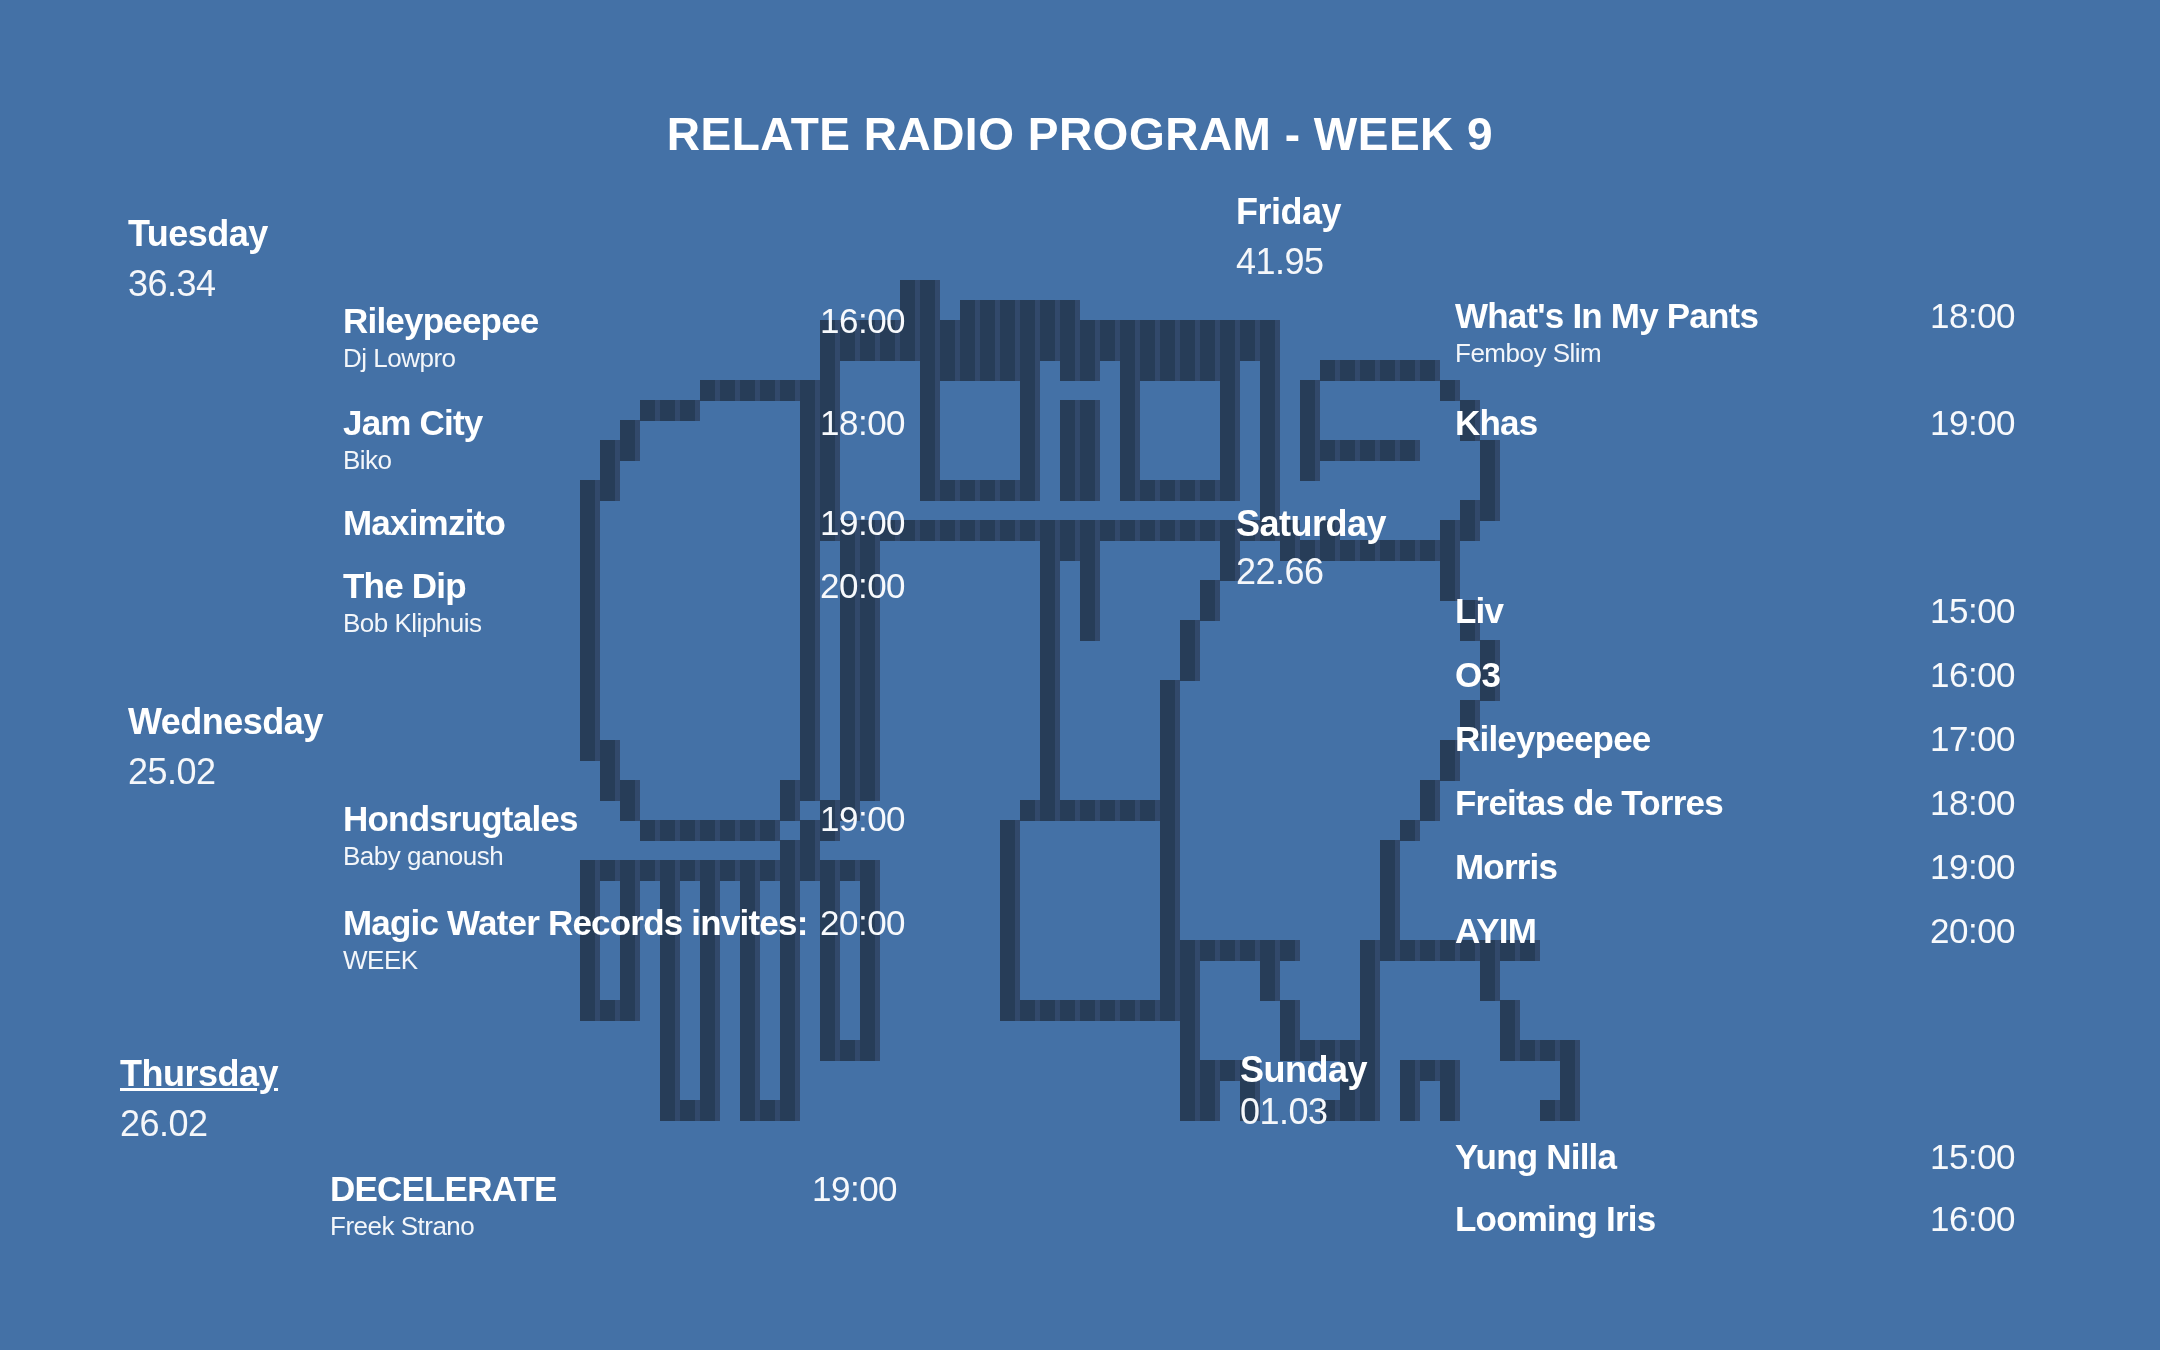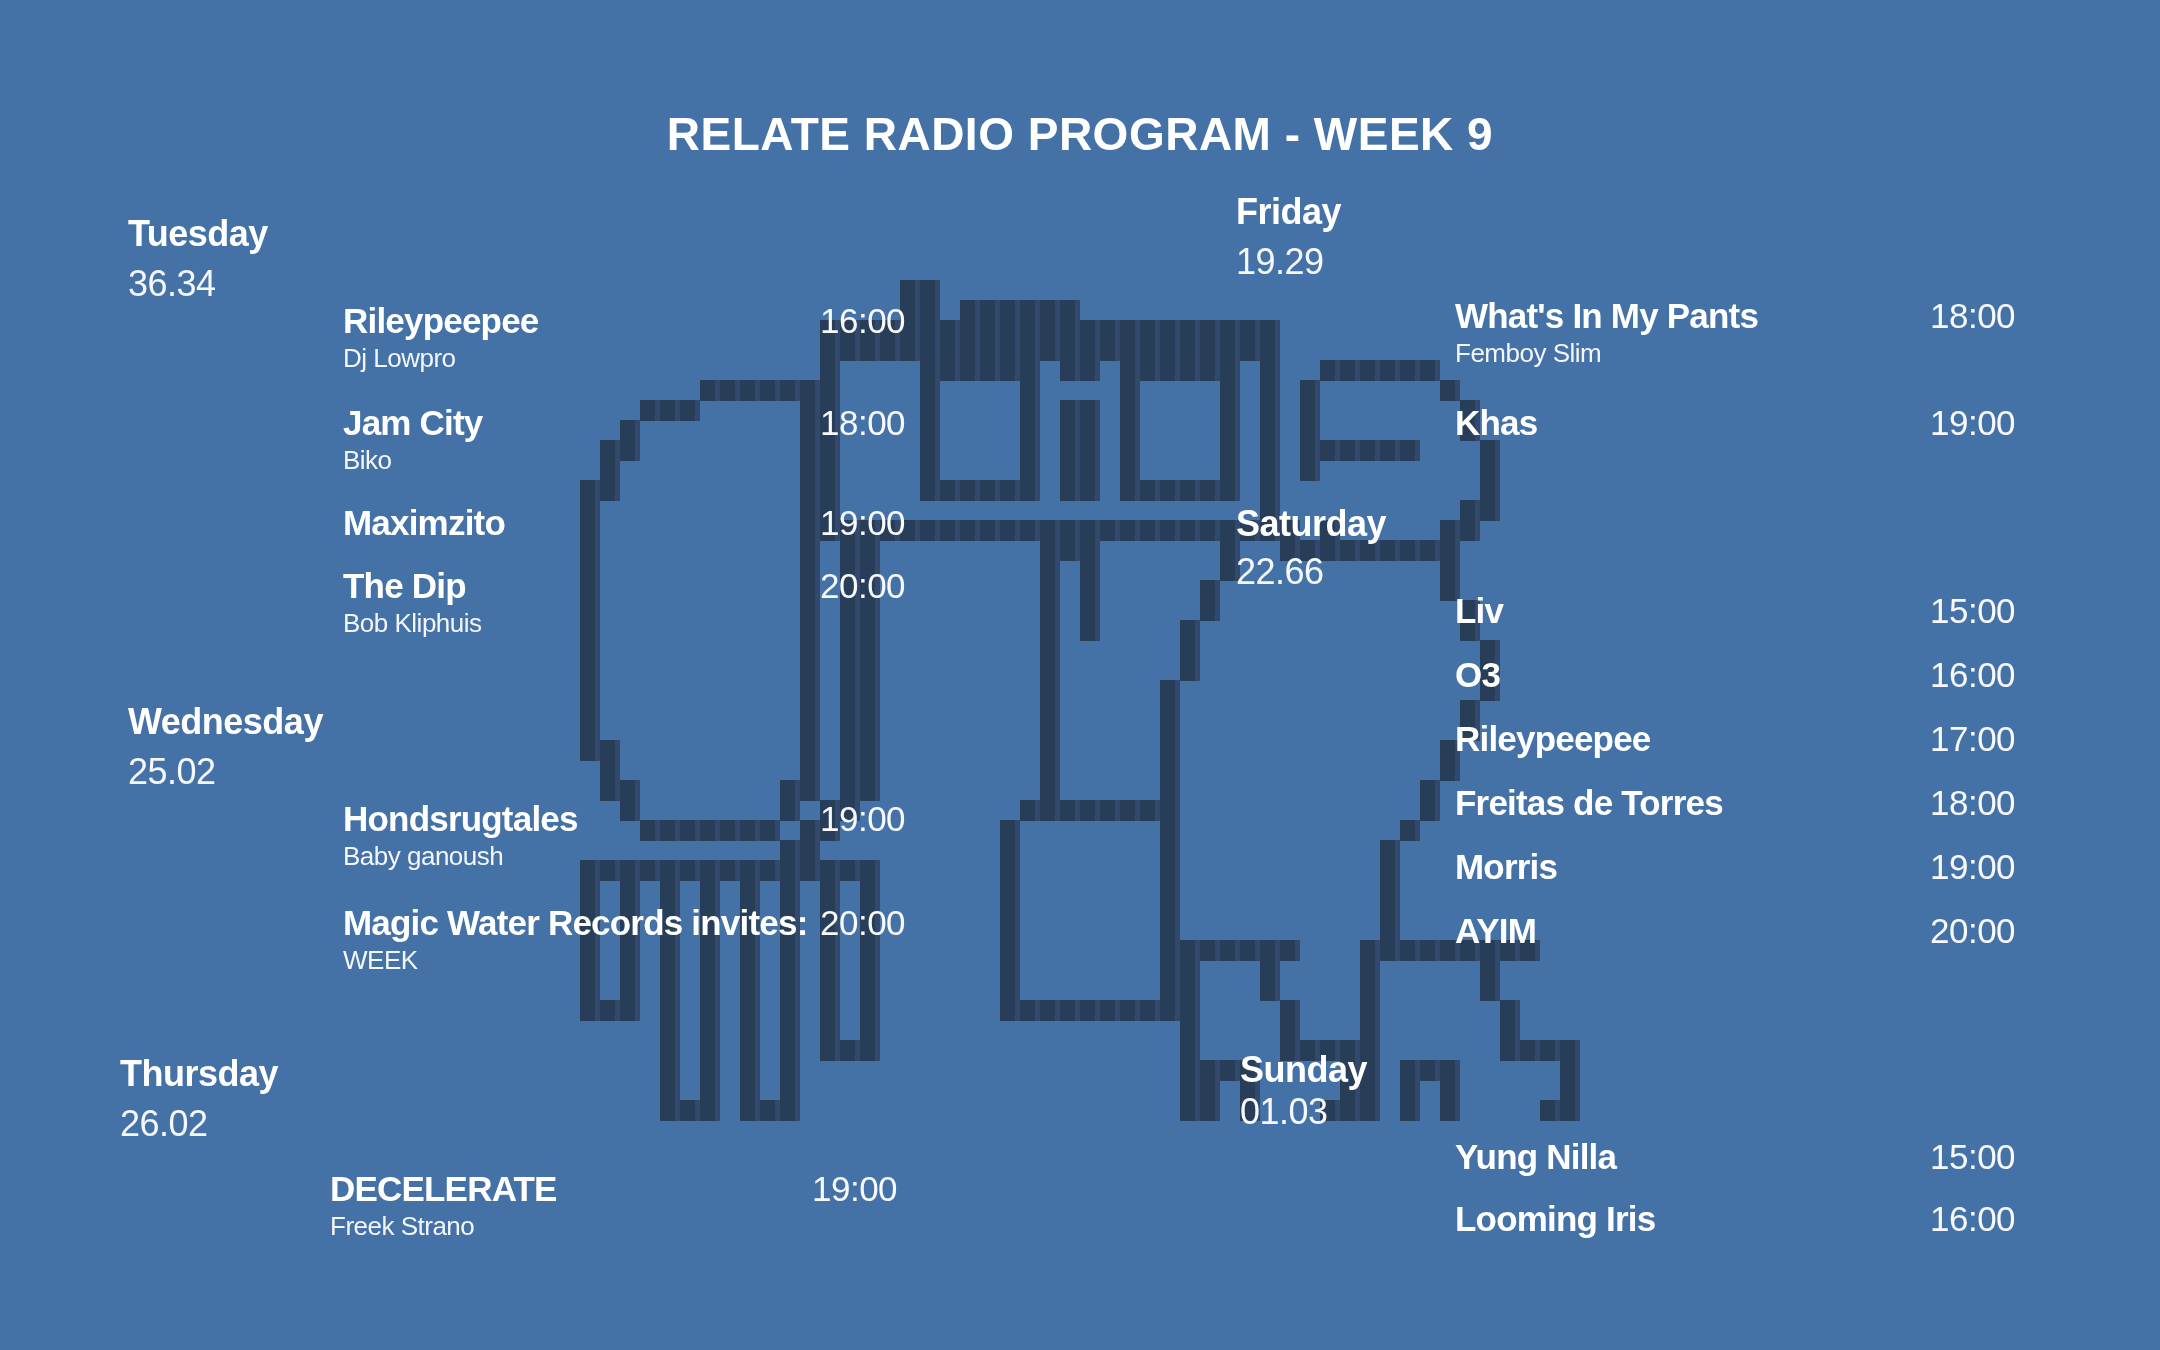--- a/index.html
+++ b/index.html
@@ -399,29 +399,29 @@
       <div class="abs day-label" style="left: 128px; top: 702px;">Wednesday</div>
       <div class="abs day-date" style="left: 128px; top: 752px;">25.02</div>
       <div class="abs show-name" style="left: 343px; top: 800px;">Hondsrugtales</div>
       <div class="abs show-artist" style="left: 343px; top: 842px;">Baby ganoush</div>
       <div class="abs show-time" style="left: 820px; top: 800px;">19:00</div>
       <div class="abs show-name" style="left: 343px; top: 904px;">Magic Water Records invites:</div>
       <div class="abs show-artist" style="left: 343px; top: 946px;">WEEK</div>
       <div class="abs show-time" style="left: 820px; top: 904px;">20:00</div>
     </section>
     <section>
-      <div class="abs day-label" style="left: 120px; top: 1054px;">Thursday</div>
+      <div class="abs day-label" style="left: 120px; top: 1054px; text-decoration: underline;">Thursday</div>
       <div class="abs day-date" style="left: 120px; top: 1104px;">26.02</div>
       <div class="abs show-name" style="left: 330px; top: 1170px;">DECELERATE</div>
       <div class="abs show-artist" style="left: 330px; top: 1212px;">Freek Strano</div>
       <div class="abs show-time" style="left: 812px; top: 1170px;">19:00</div>
     </section>
     <section>
       <div class="abs day-label" style="left: 1236px; top: 192px;">Friday</div>
-      <div class="abs day-date" style="left: 1236px; top: 242px;">19.29</div>
+      <div class="abs day-date" style="left: 1236px; top: 242px;">41.95</div>
       <div class="abs show-name" style="left: 1455px; top: 297px;">What's In My Pants</div>
       <div class="abs show-artist" style="left: 1455px; top: 339px;">Femboy Slim</div>
       <div class="abs show-time" style="left: 1930px; top: 297px;">18:00</div>
       <div class="abs show-name" style="left: 1455px; top: 404px;">Khas</div>
       <div class="abs show-time" style="left: 1930px; top: 404px;">19:00</div>
     </section>
     <section>
       <div class="abs day-label" style="left: 1236px; top: 504px;">Saturday</div>
       <div class="abs day-date" style="left: 1236px; top: 552px;">22.66</div>
       <div class="abs show-name" style="left: 1455px; top: 592px;">Liv</div>

